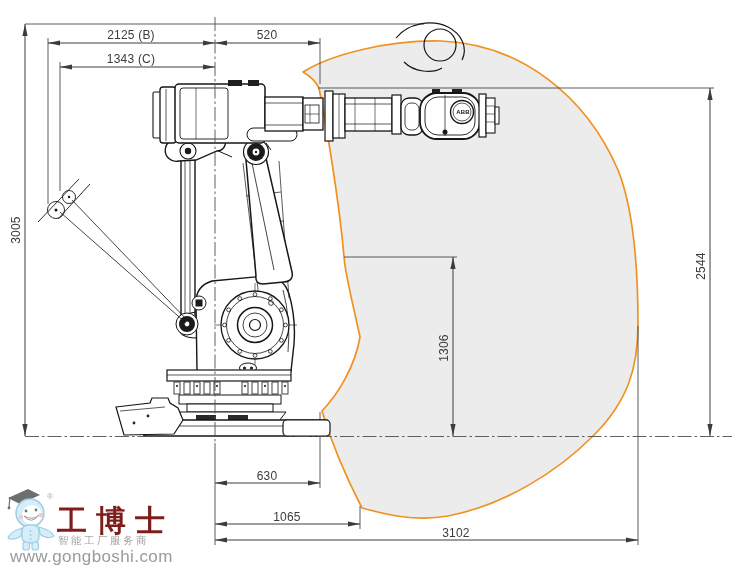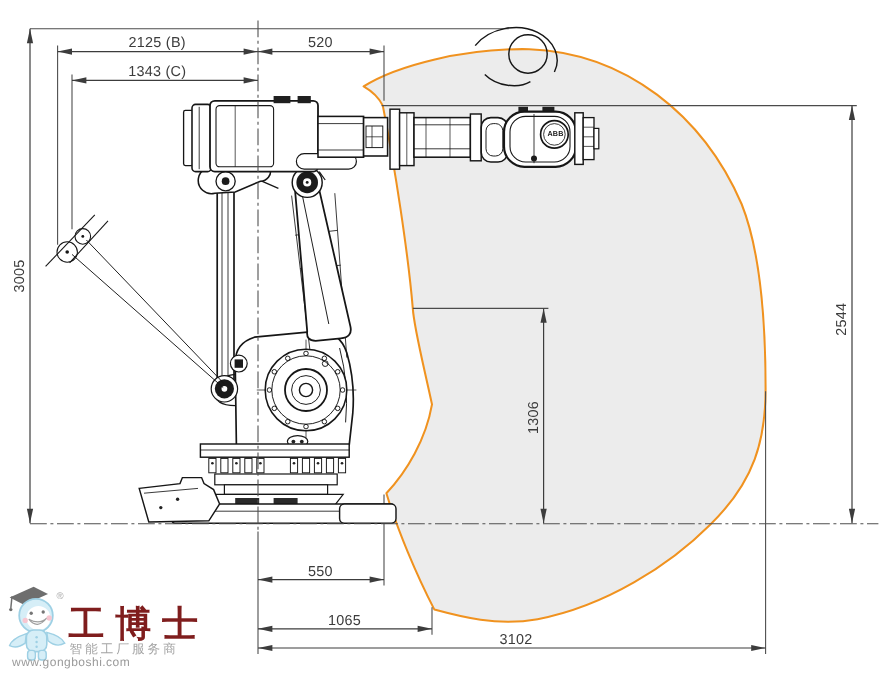--- a/index.html
+++ b/index.html
@@ -17,21 +17,21 @@
     position:absolute;left:463px;top:109px;transform:translateX(-50%);
     font-size:6px;font-weight:bold;color:#161616;letter-spacing:.2px;line-height:1;
   }
   .wm{position:absolute;color:#9a9a9a;}
   .wm-reg{left:47px;top:492px;font-size:8px;color:#a8a8a8;}
   .wm-name{
     left:57px;top:504px;width:136px;font-size:30px;font-weight:bold;
     font-family:"DejaVu Serif", serif;color:#7f1d1d;letter-spacing:9px;line-height:1.1;
   }
   .wm-tagline{left:58px;top:534px;font-size:10.5px;color:#a4a4a4;letter-spacing:2.5px;font-family:Liberation Mono, monospace;}
-  .wm-url{left:10px;top:547px;font-size:10px;color:#9a9a9a;letter-spacing:.4px;}
+  .wm-url{left:10px;top:547px;font-size:17px;color:#9a9a9a;letter-spacing:.4px;}
   .wm,.dim-label,.abb-label{pointer-events:none;}
 </style>
 </head>
 <body>
 
 <div id="stage">
 
 <svg id="drawing" width="746" height="576" viewBox="0 0 746 576">
   <defs>
     <marker id="ae" markerWidth="14" markerHeight="8" refX="13" refY="4" orient="auto" markerUnits="userSpaceOnUse">
@@ -258,23 +258,23 @@
     <line x1="25" y1="436.5" x2="732" y2="436.5"></line>
   </g>
 </svg>
 
 <span class="dim-label" style="left:131px;top:29px">2125 (B)</span>
 <span class="dim-label" style="left:131px;top:53px">1343 (C)</span>
 <span class="dim-label" style="left:267px;top:29px">520</span>
 <span class="dim-label vert" style="left:16px;top:230px">3005</span>
 <span class="dim-label vert" style="left:701px;top:266px">2544</span>
 <span class="dim-label vert" style="left:444px;top:348px">1306</span>
-<span class="dim-label" style="left:267px;top:470px">550</span>
+<span class="dim-label" style="left:267px;top:470px">630</span>
 <span class="dim-label" style="left:287px;top:511px">1065</span>
-<span class="dim-label" style="left:430px;top:527px">3102</span>
+<span class="dim-label" style="left:456px;top:527px">3102</span>
 
 <span class="abb-label">ABB</span>
 
 <div>
   <svg width="56" height="66" viewBox="0 0 56 66" style="position:absolute;left:6px;top:486px;opacity:.8">
     <path d="M2,12 L22,3 L34,9 L14,18 Z" fill="#4a4a4a"></path>
     <line x1="4" y1="11" x2="3" y2="21" stroke="#4a4a4a" stroke-width="1.2"></line>
     <circle cx="3" cy="22" r="1.4" fill="#4a4a4a"></circle>
     <circle cx="24" cy="27" r="14" fill="#cdeaf6" stroke="#86c5de" stroke-width="1.5"></circle>
     <circle cx="26" cy="29" r="10" fill="#ffffff"></circle>

